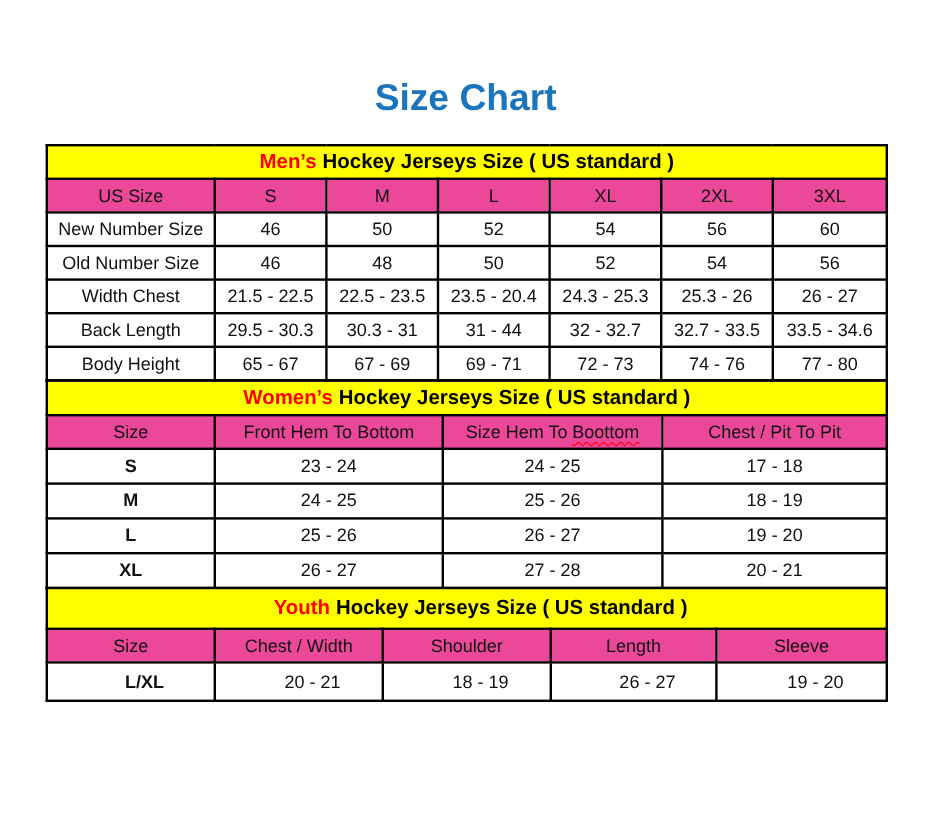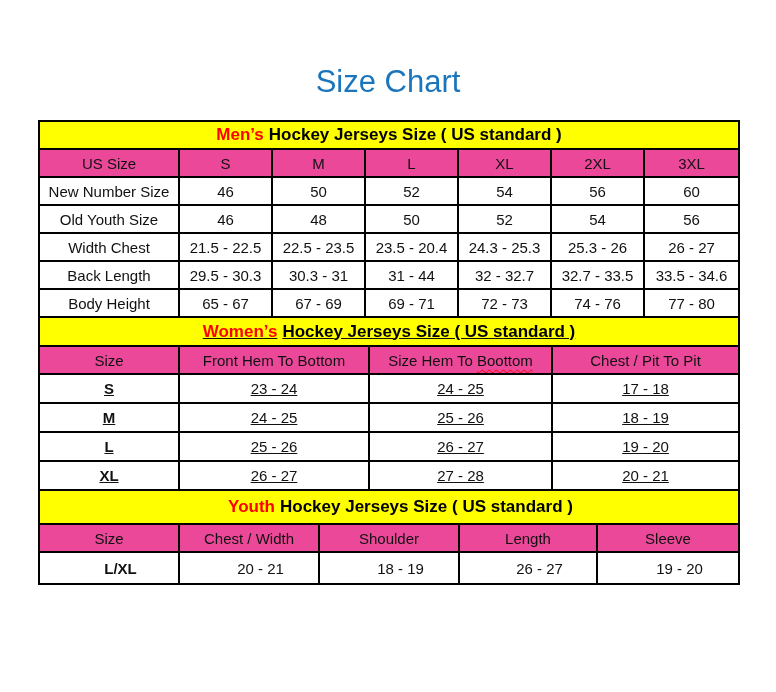--- a/index.html
+++ b/index.html
@@ -1,29 +1,29 @@
 <!DOCTYPE html>
 <html><head>
 <meta charset="utf-8">
 <style>
   html,body{margin:0;padding:0;background:#ffffff;}
   body{width:776px;height:692px;position:relative;font-family:"Liberation Sans",sans-serif;color:#111;}
   .page-title{position:absolute;top:64px;left:38px;width:700px;text-align:center;
-    font-size:31px;font-weight:normal;color:#1b75bc;letter-spacing:0px;}
+    font-size:31px;font-weight:bold;color:#1b75bc;letter-spacing:0px;}
   .chart-wrap{position:absolute;top:120px;left:38px;width:700px;}
   table{border-collapse:collapse;width:700px;table-layout:fixed;margin-top:-2px;}
   table.first{margin-top:0;}
   td,th{border:2px solid #000;text-align:center;vertical-align:middle;
     font-size:15px;padding:0 2px;overflow:hidden;white-space:nowrap;}
   .band-cell{background:#ffff00;height:40px;font-size:17px;font-weight:bold;}
   .band-highlight{color:#ff0000;}
   .band-rest{color:#000;margin-left:5px;}
   th{font-weight:normal;height:26px;background:#ec4899;}
   .mens-table td{height:26px;margin-top:17px;}
-  .womens-table td{height:27px;text-decoration:underline;}
+  .womens-table td{height:27px;}
   .youth-table td{height:30px;padding-left:25px;}
   .row-label-plain{font-weight:normal;}
   .row-label-bold{font-weight:bold;}
   .squiggle{text-decoration:underline wavy #ff0000;text-decoration-thickness:1px;
     text-underline-offset:3px;text-decoration-skip-ink:none;}
   .sp{margin-left:4px;}
 </style>
 </head>
 <body>
 
@@ -59,21 +59,21 @@
     <tr>
       <td class="row-label-plain">New Number Size</td>
       <td>46</td>
       <td>50</td>
       <td>52</td>
       <td>54</td>
       <td>56</td>
       <td>60</td>
     </tr>
     <tr>
-      <td class="row-label-plain">Old Youth Size</td>
+      <td class="row-label-plain">Old Number Size</td>
       <td>46</td>
       <td>48</td>
       <td>50</td>
       <td>52</td>
       <td>54</td>
       <td>56</td>
     </tr>
     <tr>
       <td class="row-label-plain">Width Chest</td>
       <td>21.5 - 22.5</td>

